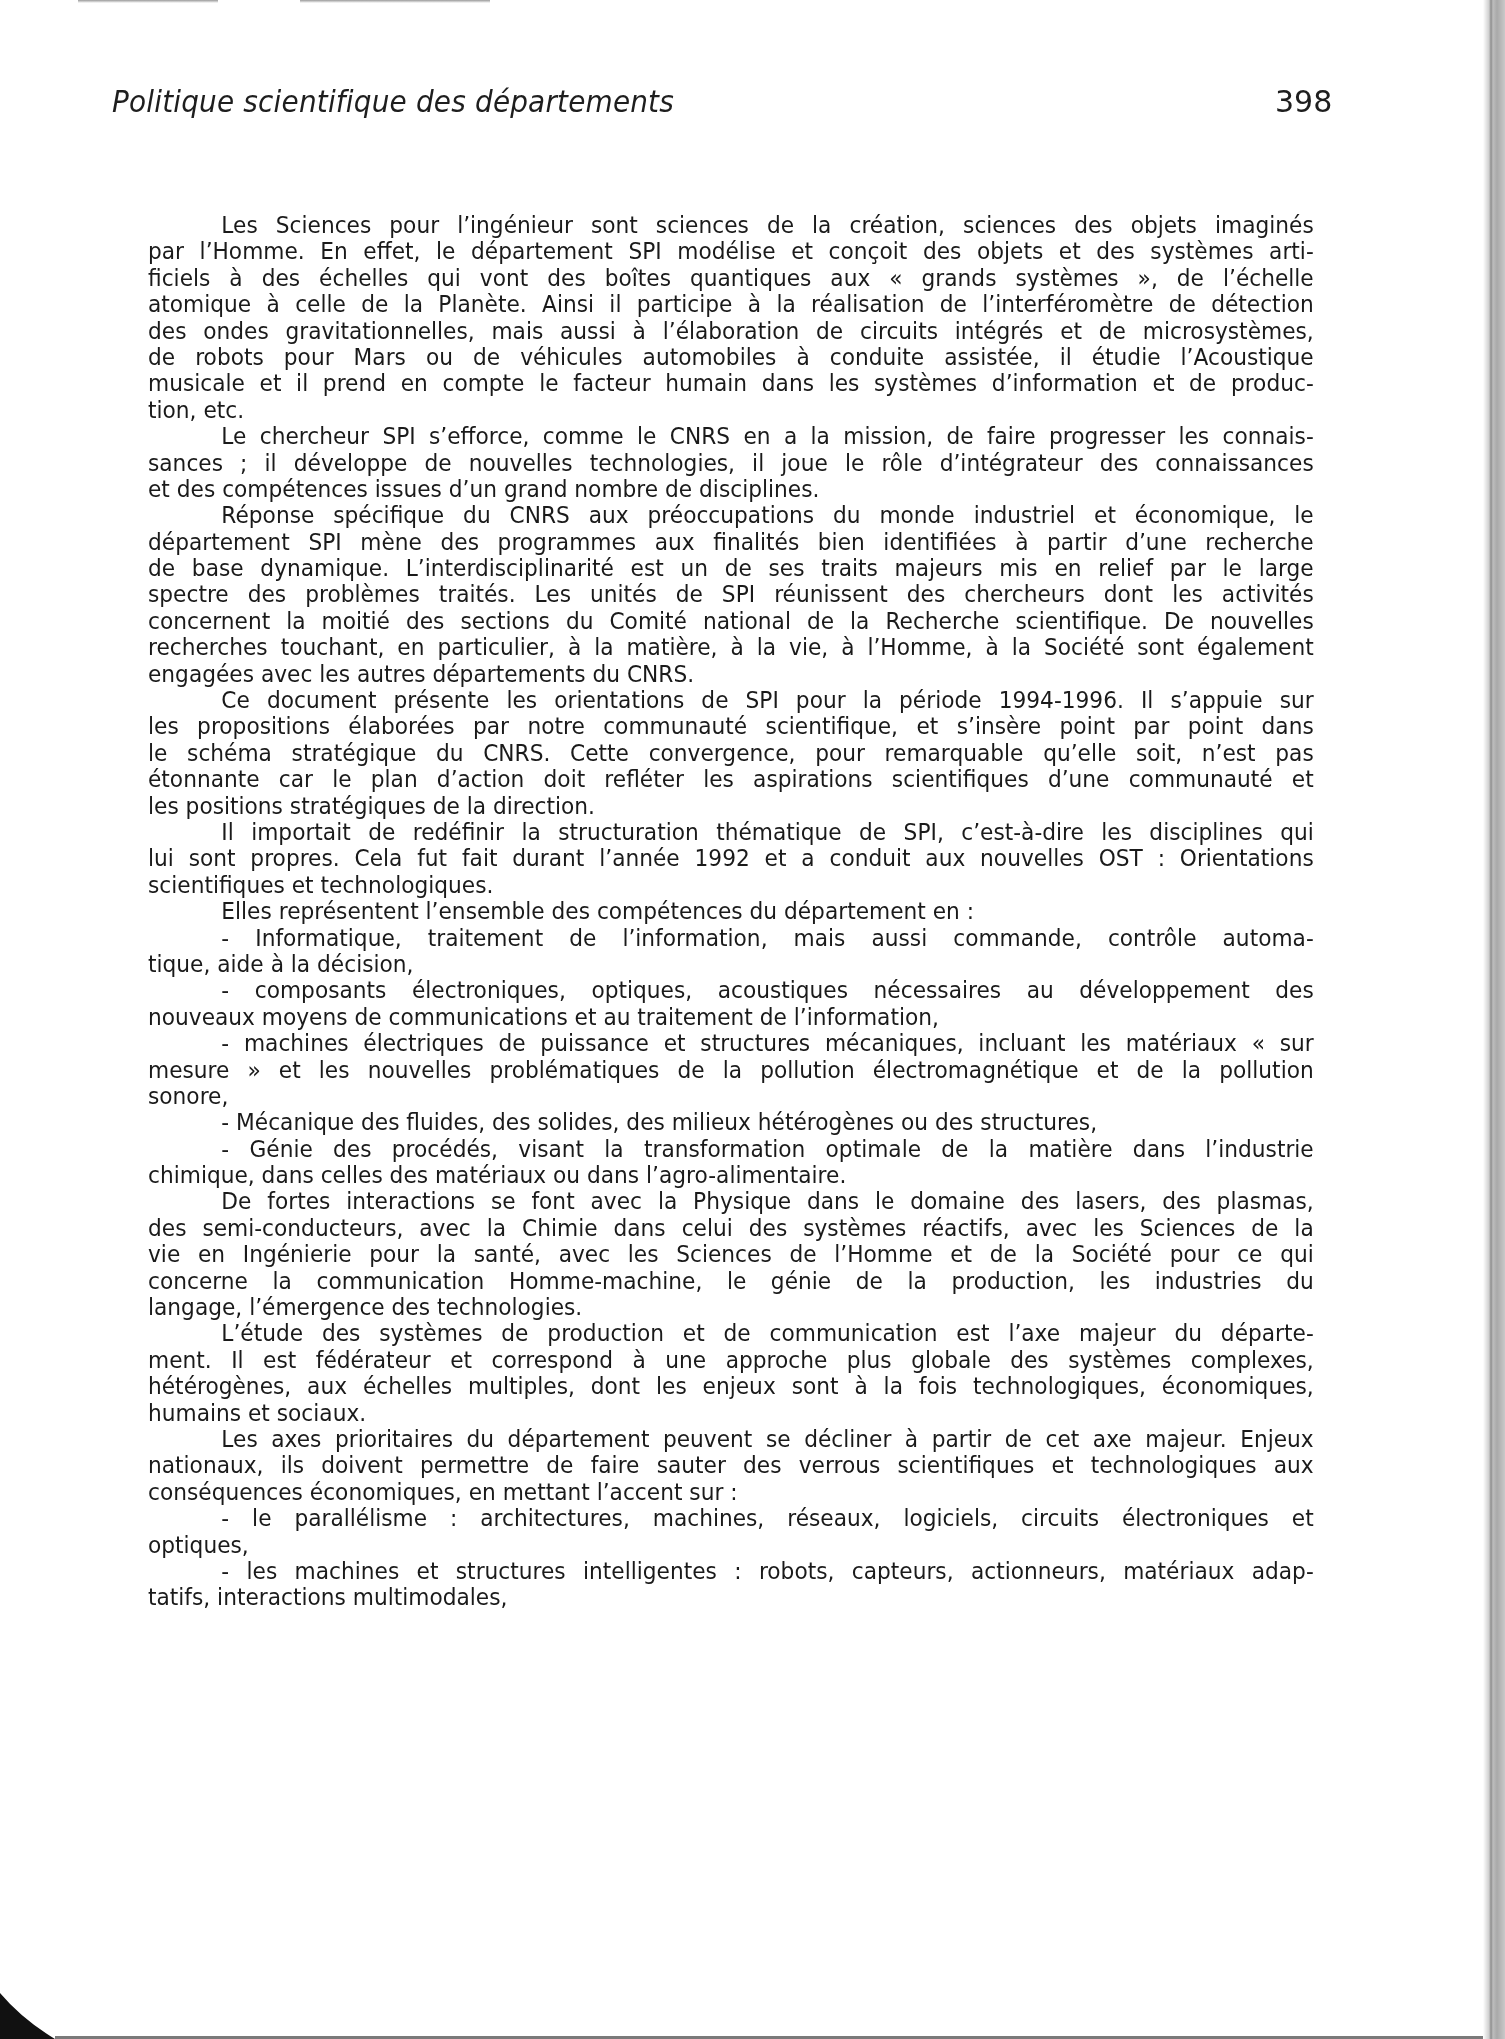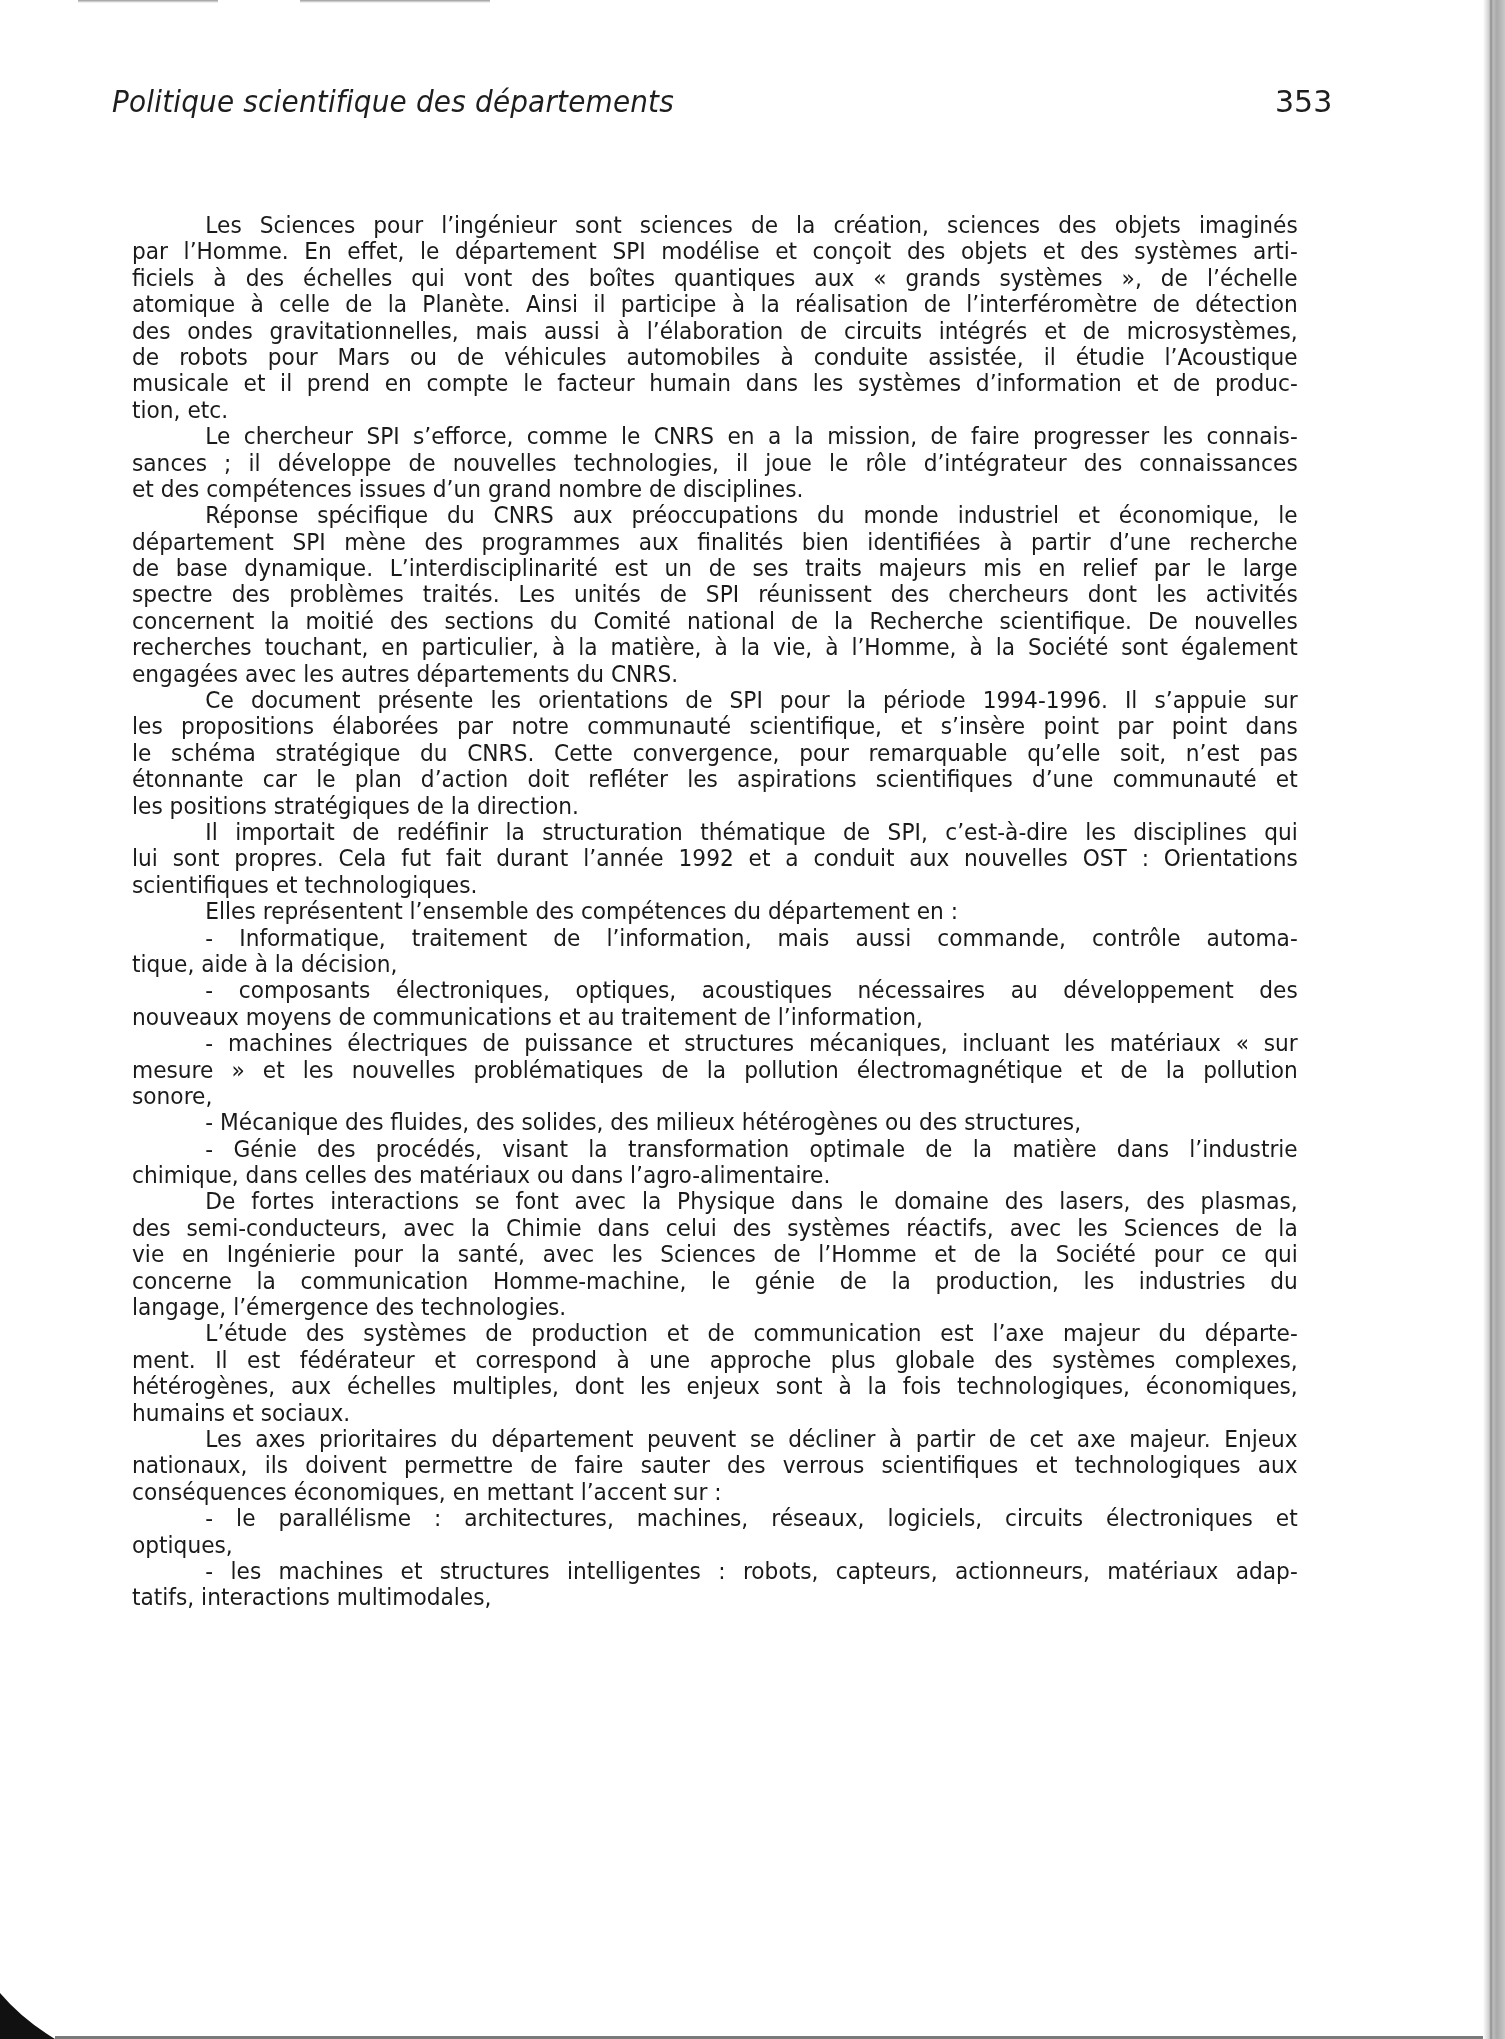--- a/index.html
+++ b/index.html
@@ -25,21 +25,21 @@
     .running-head {
       position: absolute; left: 112px; top: 84px;
       font-style: italic; font-size: 30px; letter-spacing: 0.2px; color: #1e1e1e;
       transform: scaleX(0.93); transform-origin: left top;
     }
     .page-number {
       position: absolute; left: 1275px; top: 84px;
       font-size: 30px; color: #1e1e1e;
     }
     .text-block {
-      position: absolute; left: 132px; top: 212px; width: 1208px;
+      position: absolute; left: 148px; top: 212px; width: 1208px;
     }
     .line {
       height: 26.4px; line-height: 26.4px; font-size: 22.5px; white-space: nowrap;
       text-align: justify; text-align-last: justify; overflow: visible;
       transform: scaleX(0.965); transform-origin: left center;
     }
     .line.indent { padding-left: 76px; box-sizing: border-box; }
     .line.last { text-align-last: left; }
   </style>
 </head>
@@ -47,21 +47,21 @@
 
 <div class="top-shadow" style="left:78px;width:140px;"></div>
 <div class="top-shadow" style="left:300px;width:190px;"></div>
 <div class="binding"></div>
 <svg class="corner" viewBox="0 0 60 60">
   <path d="M0 14 Q 22 40 55 60 L0 60 Z" fill="#111111"></path>
 </svg>
 <div class="bottom-edge"></div>
 
 <div class="running-head">Politique scientifique des départements</div>
-<div class="page-number">353</div>
+<div class="page-number">398</div>
 
 <div class="text-block" id="text-block">
     <div class="line indent">Les Sciences pour l’ingénieur sont sciences de la création, sciences des objets imaginés</div>
     <div class="line">par l’Homme. En effet, le département SPI modélise et conçoit des objets et des systèmes arti-</div>
     <div class="line">ficiels à des échelles qui vont des boîtes quantiques aux « grands systèmes », de l’échelle</div>
     <div class="line">atomique à celle de la Planète. Ainsi il participe à la réalisation de l’interféromètre de détection</div>
     <div class="line">des ondes gravitationnelles, mais aussi à l’élaboration de circuits intégrés et de microsystèmes,</div>
     <div class="line">de robots pour Mars ou de véhicules automobiles à conduite assistée, il étudie l’Acoustique</div>
     <div class="line">musicale et il prend en compte le facteur humain dans les systèmes d’information et de produc-</div>
     <div class="line last">tion, etc.</div>

